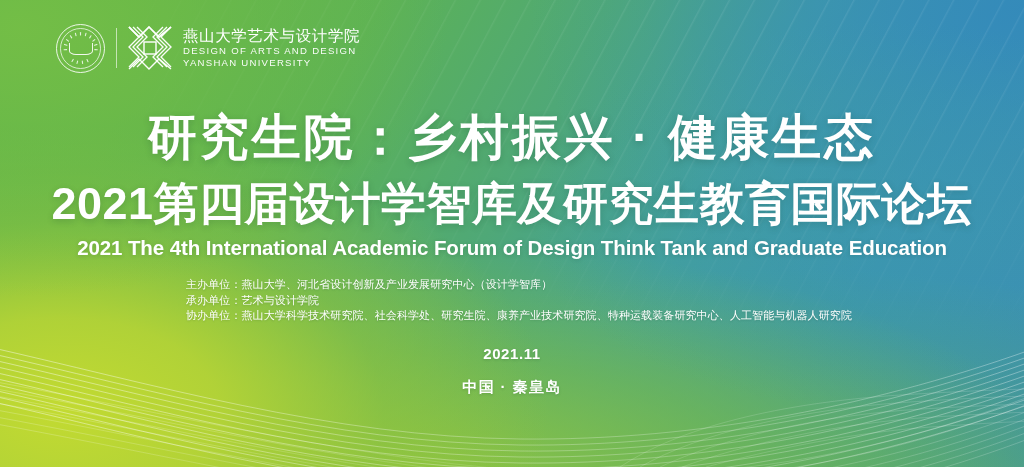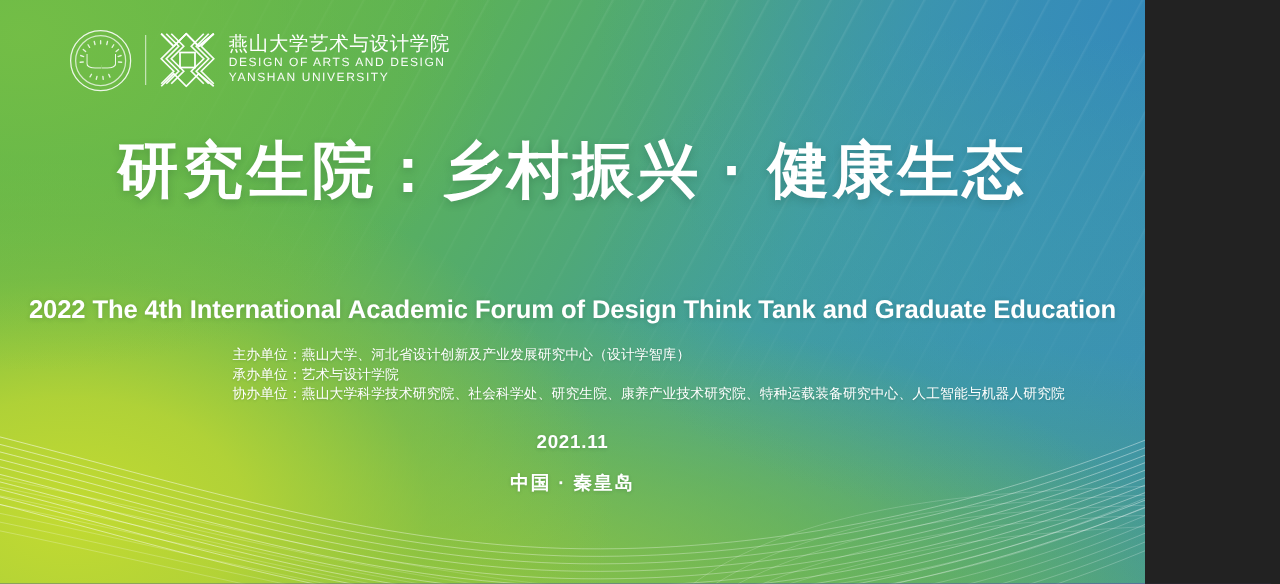--- a/index.html
+++ b/index.html
@@ -2,21 +2,21 @@
 <html><head>
 <meta charset="utf-8">
 <style>
   html, body {
     margin: 0;
     padding: 0;
     background: #222;
   }
   .poster {
     position: relative;
-    width: 916px;
+    width: 1024px;
     height: 467px;
     overflow: hidden;
     font-family: "Liberation Sans", "DejaVu Sans", sans-serif;
     background: #8b5cf6;
   }
 
   
   .bg-base {
     position: absolute;
     inset: 0;
@@ -358,21 +358,22 @@
     </div>
 
     <div class="logo-text">
       <div class="logo-cn">燕山大学艺术与设计学院</div>
       <div class="logo-en1">DESIGN OF ARTS AND DESIGN</div>
       <div class="logo-en2">YANSHAN  UNIVERSITY</div>
     </div>
   </div>
 
   <div class="title-main">研究生院：乡村振兴 · 健康生态</div>
-  <div class="title-en">2022 The 4th International Academic Forum of Design Think Tank and Graduate Education</div>
+  <div class="title-sub">2021第四届设计学智库及研究生教育国际论坛</div>
+  <div class="title-en">2021 The 4th International Academic Forum of Design Think Tank and Graduate Education</div>
 
   <div class="orgs">
     <div class="org-line">主办单位：燕山大学、河北省设计创新及产业发展研究中心（设计学智库）</div>
     <div class="org-line">承办单位：艺术与设计学院</div>
     <div class="org-line">协办单位：燕山大学科学技术研究院、社会科学处、研究生院、康养产业技术研究院、特种运载装备研究中心、人工智能与机器人研究院</div>
   </div>
 
   <div class="date-block">
     <div class="date">2021.11</div>
     <div class="place">中国 · 秦皇岛</div>

